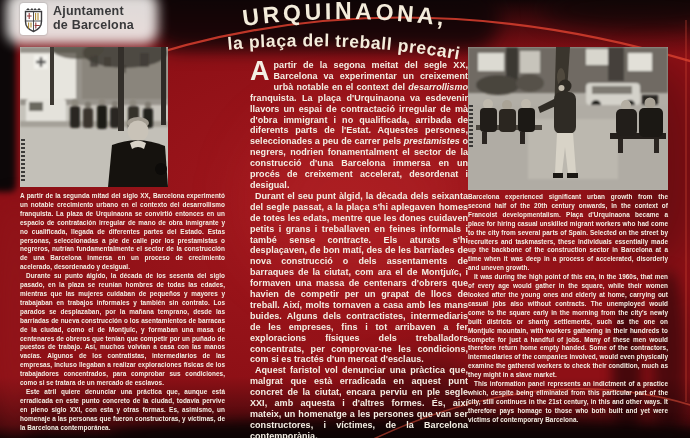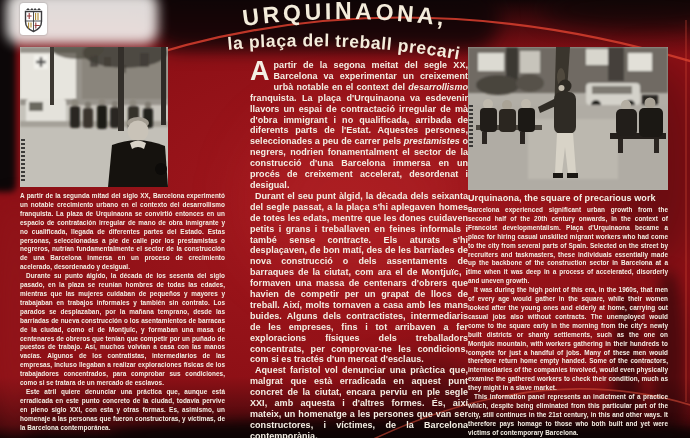--- a/index.html
+++ b/index.html
@@ -83,20 +83,24 @@
     <svg width="21" height="27" viewBox="0 0 21 27">
       <path d="M3 4 L5 2 L7 4 L9 2 L10.5 4 L12 2 L14 4 L16 2 L18 4 Z" fill="#3c3c3e"></path>
       <path d="M2.5 5.5 h16 v10 q0 7 -8 10 q-8 -3 -8 -10 Z" fill="#fff" stroke="#3c3c3e" stroke-width="1.4"></path>
       <path d="M10.5 5.5 V25" stroke="#3c3c3e" stroke-width="0.9"></path>
       <path d="M2.5 15 h16" stroke="#3c3c3e" stroke-width="0.9"></path>
       <path d="M6.2 7 v6 M4 10 h4.6" stroke="#9a3b3b" stroke-width="1.1"></path>
       <path d="M12.8 16.5 v6 M11.6 19.5 h5.2" stroke="#9a3b3b" stroke-width="1.1"></path>
       <path d="M12.6 7 v7 M15 7 v7" stroke="#b08a2e" stroke-width="1.1"></path>
       <path d="M5.6 16.5 v6 M8 16.5 v5" stroke="#b08a2e" stroke-width="1.1"></path>
     </svg>
+  </div>
+  <div class="logo-text">
+    <div>Ajuntament</div>
+    <div>de Barcelona</div>
   </div>
 
   <svg class="title-svg" width="690" height="90" viewBox="0 0 690 90">
     <defs>
       <path id="arcTop" d="M218 30 Q345 8 472 30"></path>
       <path id="arcBottom" d="M205 52 Q345 36 482 64"></path>
     </defs>
     <text font-size="23" letter-spacing="3.5">
       <textPath href="#arcTop" startOffset="50%" text-anchor="middle">URQUINAONA,</textPath>
     </text>
@@ -225,19 +229,18 @@
     <p class="ind">Este atril quiere denunciar una práctica que, aunque está erradicada en este punto concreto de la ciudad, todavía pervive en pleno siglo XXI, con esta y otras formas. Es, asimismo, un homenaje a las personas que fueron constructoras, y víctimas, de la Barcelona contemporánea.</p>
   </div>
 
   <div class="col col-center cat">
     <p><span class="dropcap">A</span><span>partir de la segona meitat del segle XX, Barcelona va experimentar un creixement urbà notable en el context del </span><i>desarrollismo</i><span> franquista. La plaça d'Urquinaona va esdevenir llavors un espai de contractació irregular de mà d'obra immigrant i no qualificada, arribada de diferents parts de l'Estat. Aquestes persones, seleccionades a peu de carrer pels </span><i>prestamistes</i><span> o negrers, nodrien fonamentalment el sector de la construcció d'una Barcelona immersa en un procés de creixement accelerat, desordenat i desigual.</span></p>
     <p class="ind">Durant el seu punt àlgid, la dècada dels seixanta del segle passat, a la plaça s'hi aplegaven homes de totes les edats, mentre que les dones cuidaven petits i grans i treballaven en feines informals i també sense contracte. Els aturats s'hi desplaçaven, de bon matí, des de les barriades de nova construcció o dels assentaments de barraques de la ciutat, com ara el de Montjuïc, i formaven una massa de centenars d'obrers que havien de competir per un grapat de llocs de treball. Així, molts tornaven a casa amb les mans buides. Alguns dels contractistes, intermediaris de les empreses, fins i tot arribaven a fer exploracions físiques dels treballadors concentrats, per comprovar-ne les condicions, com si es tractés d'un mercat d'esclaus.</p>
     <p class="ind">Aquest faristol vol denunciar una pràctica que, malgrat que està erradicada en aquest punt concret de la ciutat, encara perviu en ple segle XXI, amb aquesta i d'altres formes. És, així mateix, un homenatge a les persones que van ser constructores, i víctimes, de la Barcelona contemporània.</p>
   </div>
 
   <div class="col col-right side">
-    <h3 class="sidehead">Urquinaona, the square of precarious work</h3>
     <p>Barcelona experienced significant urban growth from the second half of the 20th century onwards, in the context of Francoist developmentalism. Plaça d'Urquinaona became a place for hiring casual unskilled migrant workers who had come to the city from several parts of Spain. Selected on the street by recruiters and taskmasters, these individuals essentially made up the backbone of the construction sector in Barcelona at a time when it was deep in a process of accelerated, disorderly and uneven growth.</p>
     <p class="ind">It was during the high point of this era, in the 1960s, that men of every age would gather in the square, while their women looked after the young ones and elderly at home, carrying out casual jobs also without contracts. The unemployed would come to the square early in the morning from the city's newly built districts or shanty settlements, such as the one on Montjuïc mountain, with workers gathering in their hundreds to compete for just a handful of jobs. Many of these men would therefore return home empty handed. Some of the contractors, intermediaries of the companies involved, would even physically examine the gathered workers to check their condition, much as they might in a slave market.</p>
     <p class="ind">This information panel represents an indictment of a practice which, despite being eliminated from this particular part of the city, still continues in the 21st century, in this and other ways. It therefore pays homage to those who both built and yet were victims of contemporary Barcelona.</p>
   </div>
 
 </div>
 
 </body></html>

